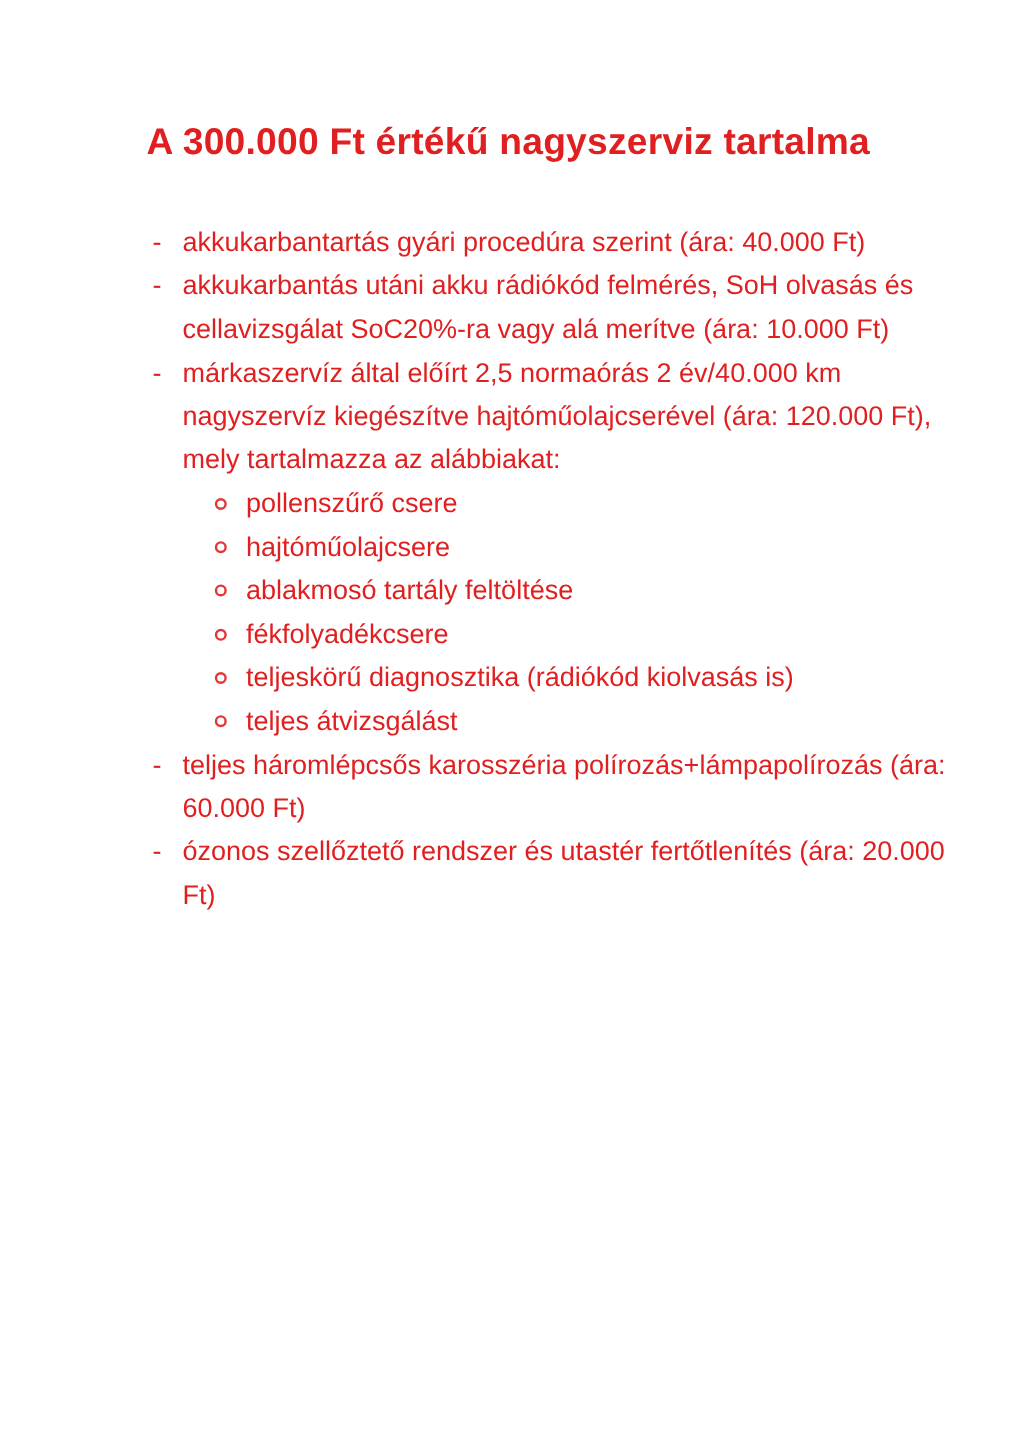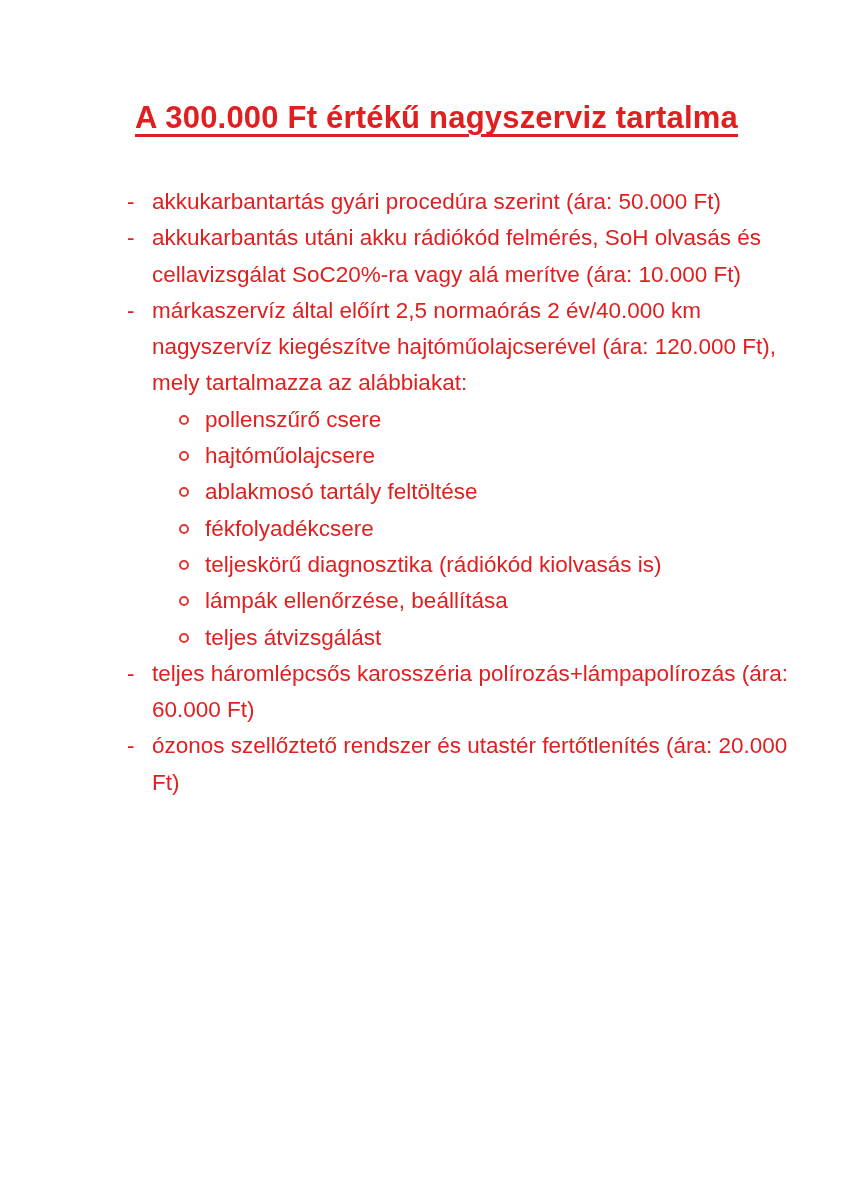--- a/index.html
+++ b/index.html
@@ -11,25 +11,24 @@
     position: relative;
     width: 849px;
     height: 1200px;
     background: #ffffff;
     box-sizing: border-box;
     padding: 100px 44px 0 122px;
     font-family: "Liberation Sans", sans-serif;
     overflow: hidden;
   }
   .title {
-    margin: 0 0 48px 13px;
+    margin: 0 0 48px 0;
     font-size: 31px;
     font-weight: 700;
     letter-spacing: 0.2px;
-    text-decoration: underline;
     text-decoration-thickness: 3px;
     text-underline-offset: 6px;
     white-space: nowrap;
   }
   .list {
     margin-left: 5px; 
     font-size: 22.5px;
     line-height: 36.3px;
   }
   .item {
@@ -69,21 +68,21 @@
   }
 </style>
 </head>
 <body>
 
 <div class="page" style="color: rgb(224, 32, 32); background: rgb(255, 255, 255);">
   <h1 class="title">A 300.000 Ft értékű nagyszerviz tartalma</h1>
   <div class="list">
       <div class="item">
         <span class="dash-marker">-</span>
-        <span class="item-text">akkukarbantartás gyári procedúra szerint (ára: 50.000 Ft)</span>
+        <span class="item-text">akkukarbantartás gyári procedúra szerint (ára: 40.000 Ft)</span>
       </div>
       <div class="item">
         <span class="dash-marker">-</span>
         <span class="item-text">akkukarbantás utáni akku rádiókód felmérés, SoH olvasás és cellavizsgálat SoC20%-ra vagy alá merítve (ára: 10.000 Ft)</span>
       </div>
       <div class="item">
         <span class="dash-marker">-</span>
         <span class="item-text">márkaszervíz által előírt 2,5 normaórás 2 év/40.000 km nagyszervíz kiegészítve hajtóműolajcserével (ára: 120.000 Ft), mely tartalmazza az alábbiakat:</span>
       </div>
       <div class="sub-list">
@@ -114,26 +113,20 @@
         <div class="sub-item">
           <span class="circle-marker">
             <span class="circle-shape" style="display: block;"></span>
           </span>
           <span class="sub-item-text">teljeskörű diagnosztika (rádiókód kiolvasás is)</span>
         </div>
         <div class="sub-item">
           <span class="circle-marker">
             <span class="circle-shape" style="display: block;"></span>
           </span>
-          <span class="sub-item-text">lámpák ellenőrzése, beállítása</span>
-        </div>
-        <div class="sub-item">
-          <span class="circle-marker">
-            <span class="circle-shape" style="display: block;"></span>
-          </span>
           <span class="sub-item-text">teljes átvizsgálást</span>
         </div>
       </div>
       <div class="item">
         <span class="dash-marker">-</span>
         <span class="item-text">teljes háromlépcsős karosszéria polírozás+lámpapolírozás (ára: 60.000 Ft)</span>
       </div>
       <div class="item">
         <span class="dash-marker">-</span>
         <span class="item-text">ózonos szellőztető rendszer és utastér fertőtlenítés (ára: 20.000 Ft)</span>

